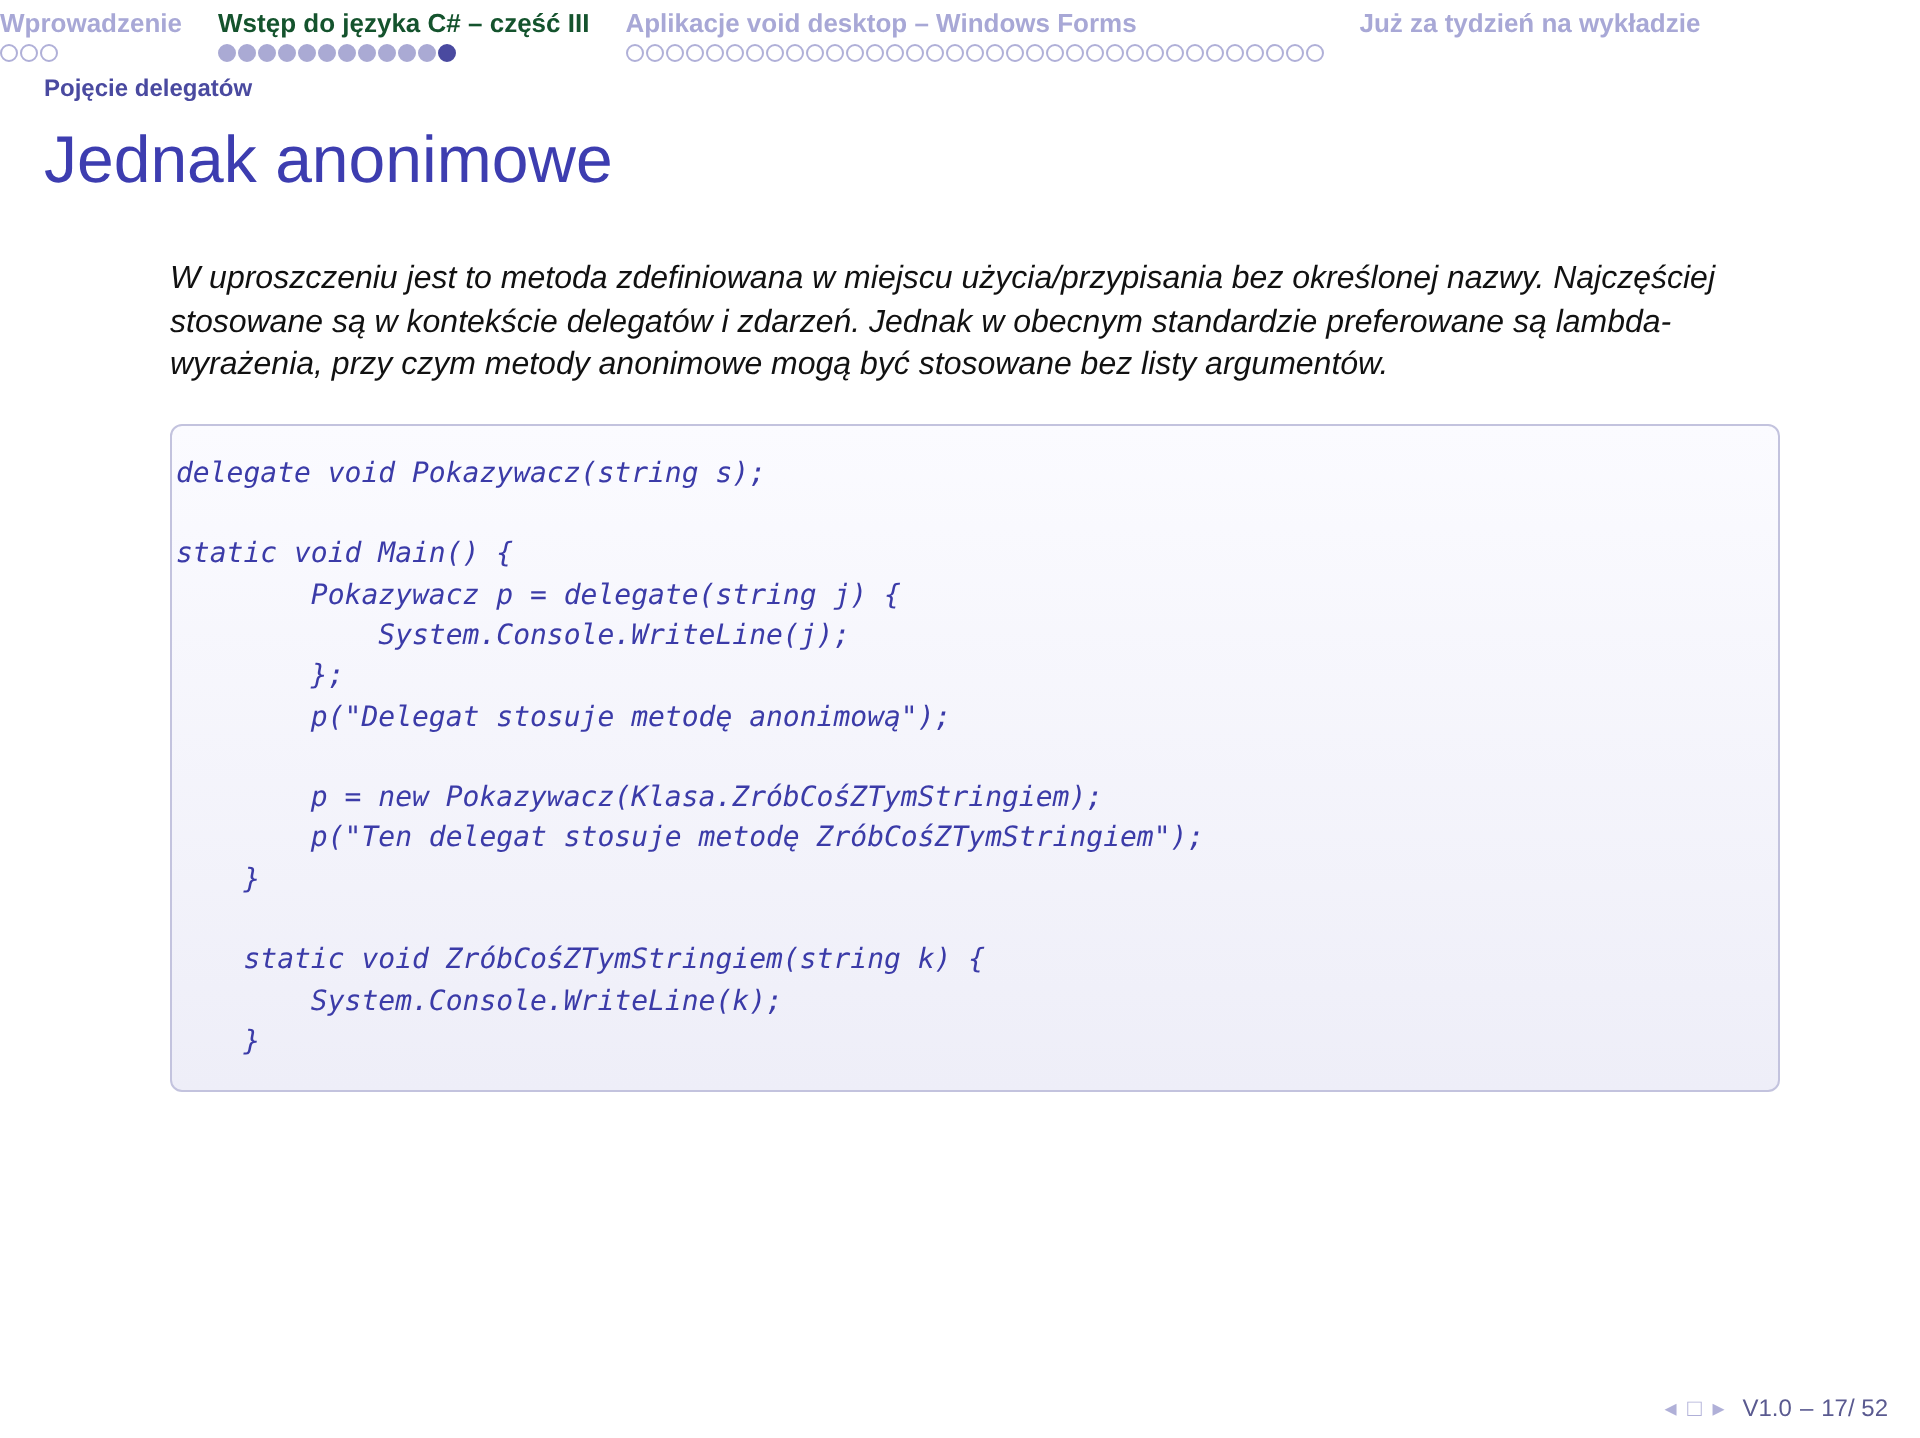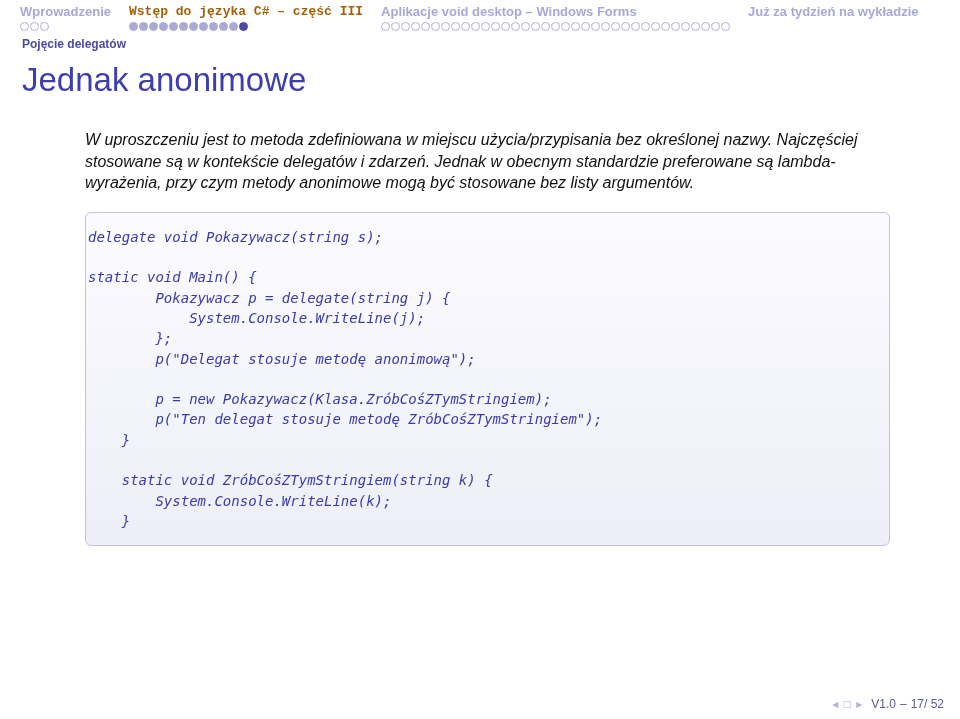--- a/index.html
+++ b/index.html
@@ -9,29 +9,29 @@
     width: 960px;
     height: 719px;
     font-family: "Segoe UI", "Helvetica Neue", Arial, sans-serif;
     position: relative;
     color: #111;
     overflow: hidden;
   }
   .nav {
     display: flex;
     align-items: center;
-    padding: 4px 6px 0 20px;
+    padding: 4px 6px 0 0;
     font-size: 13px;
     font-weight: 700;
     color: #a8a8d6;
     gap: 18px;
   }
   .nav .sec { display: flex; flex-direction: column; }
   .nav .sec-label { white-space: nowrap; }
-  .nav .sec.active .sec-label { color: #a16207; font-family: Liberation Mono, monospace; }
+  .nav .sec.active .sec-label { color: #14532d; }
   .progress {
     display: flex;
     gap: 1px;
     margin-top: 2px;
     height: 10px;
     align-items: center;
   }
   .dot {
     width: 7px; height: 7px;
     border-radius: 50%;

